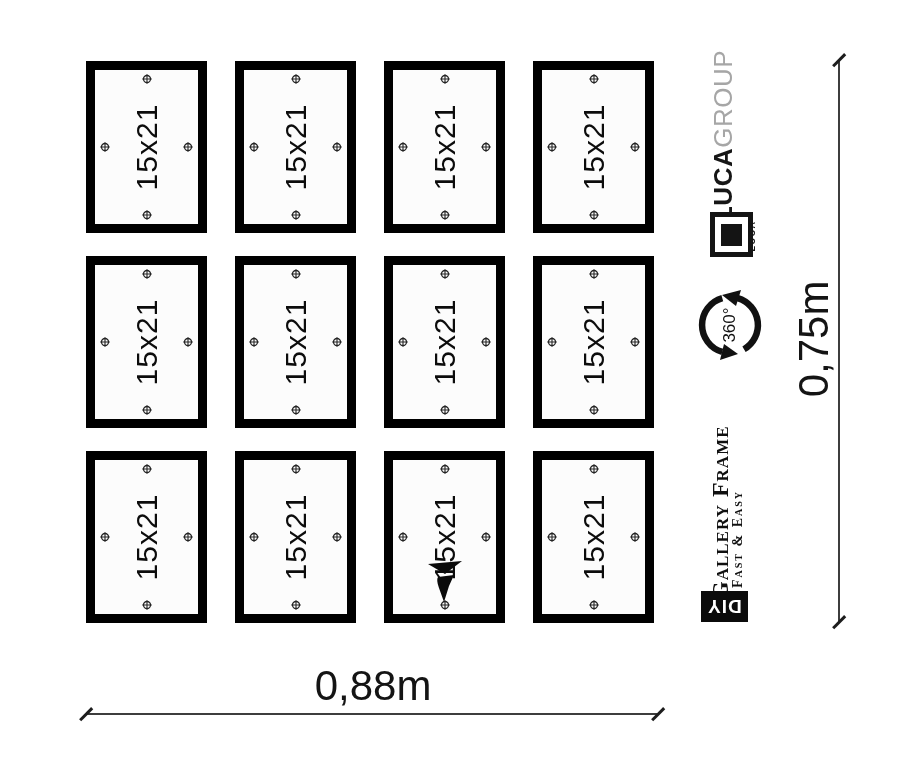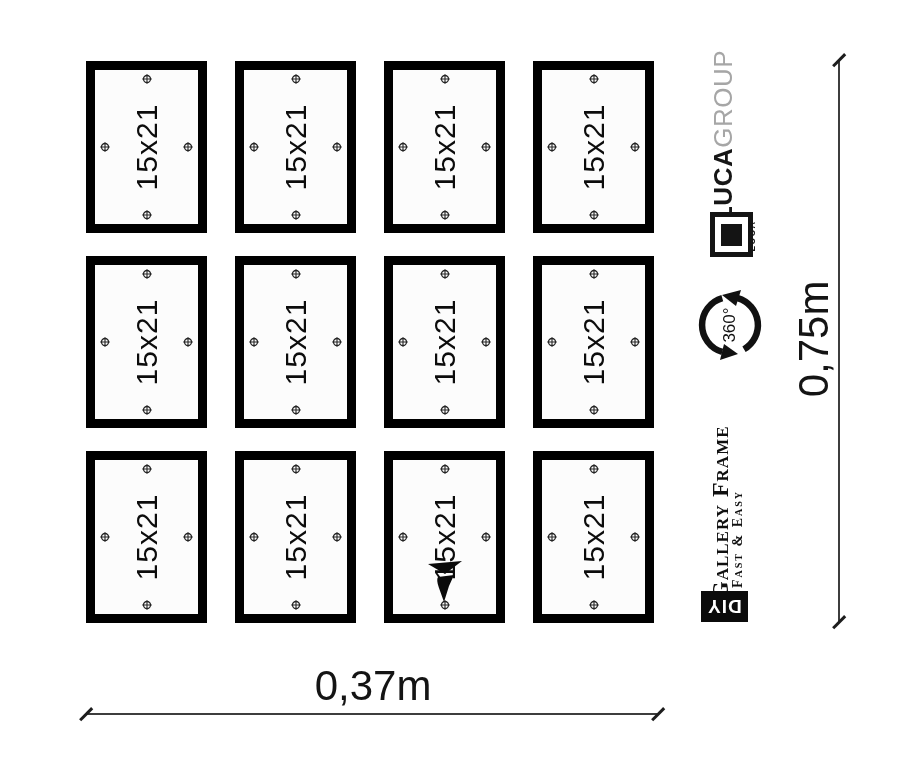--- a/index.html
+++ b/index.html
@@ -417,21 +417,21 @@
     <div class="line2">Fast &amp; Easy</div>
   </div>
 
   <div class="diy" style="left:701px;top:591px;">
     <span class="diy-text">DIY</span>
   </div>
 
   <div class="dline-h" style="left:86px;top:713px;width:572px;"></div>
   <div class="tick" style="left:86px;top:714px;"></div>
   <div class="tick" style="left:658px;top:714px;"></div>
-  <div class="dim-label dim-label-h" style="left:373px;top:686px;">0,37m</div>
+  <div class="dim-label dim-label-h" style="left:373px;top:686px;">0,88m</div>
 
   <div class="dline-v" style="left:838px;top:60px;height:562px;"></div>
   <div class="tick" style="left:839px;top:60px;"></div>
   <div class="tick" style="left:839px;top:622px;"></div>
   <div class="rot dim-label" style="left:814px;top:339px;">0,75m</div>
 
   <svg class="cursor-artifact" style="left:423px;top:556px;" width="42" height="48" viewBox="0 0 42 48">
     <polygon points="5,8 39,5 22,18" fill="#0a0a0a"></polygon>
     <path d="M15,21 L31,19 L26,30 L21,46 L16,32 Q13,24 15,21 Z" fill="#0a0a0a"></path>
   </svg>

